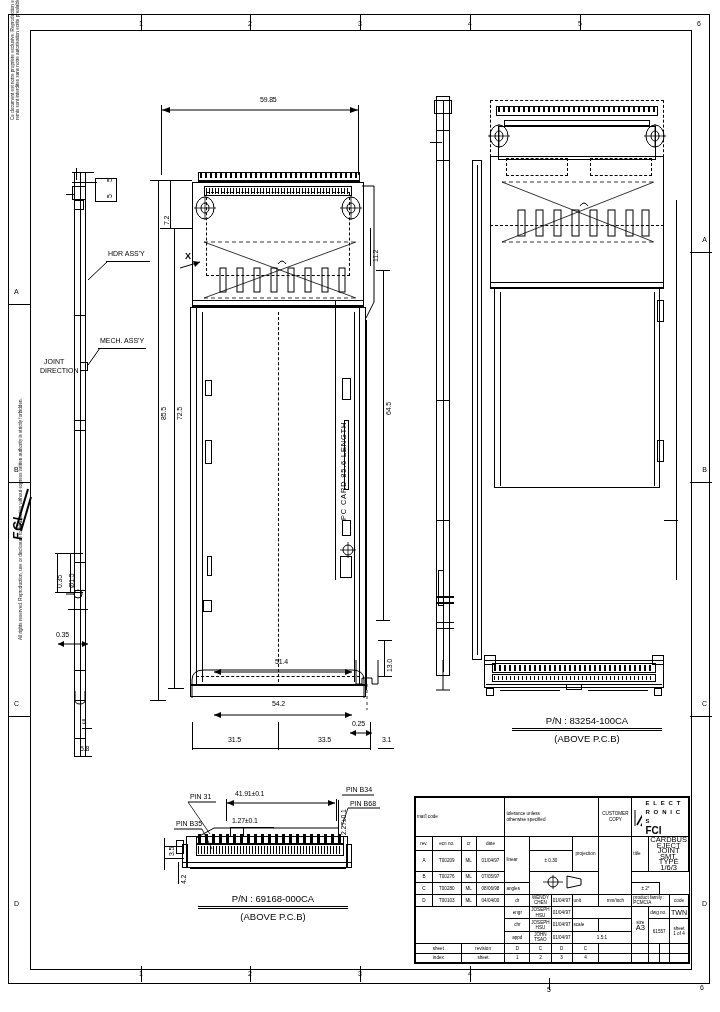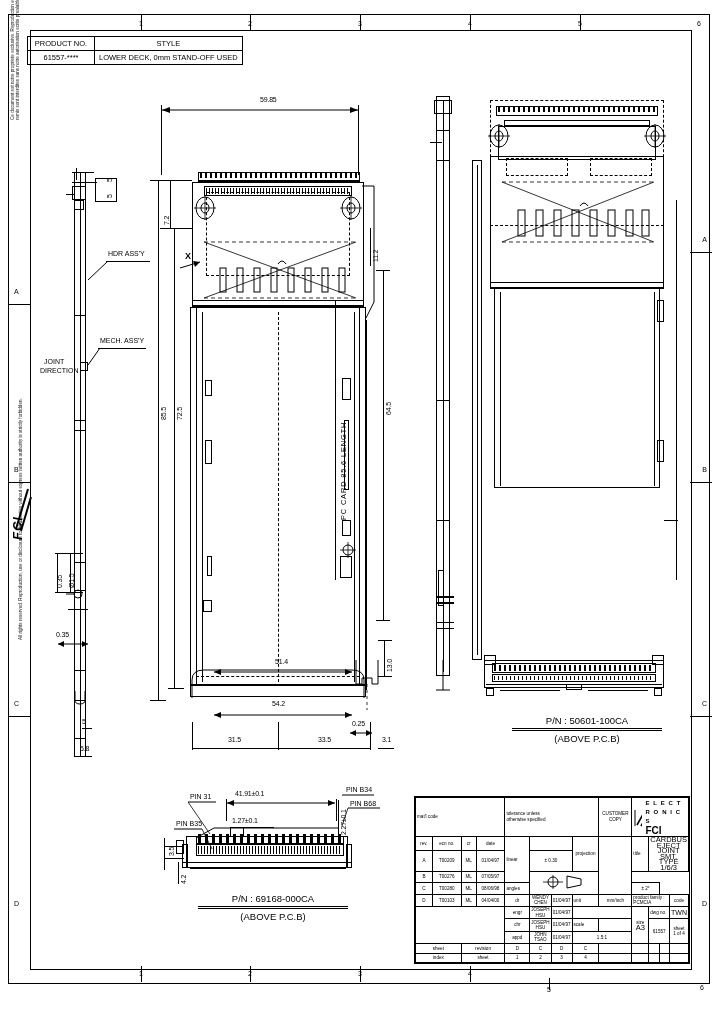--- a/index.html
+++ b/index.html
@@ -112,32 +112,20 @@
   <div class="tick" style="left:8px;top:716px;width:22px;height:1px;"></div>
 
   <div class="legal" style="left:10px;top:120px;">Ce document est notre propriete exclusive. Reproduction et communication a des tiers ou utilisation a toute autre fin que celle pour laquelle il a ete remis sont interdites sans notre autorisation ecrite prealable.</div>
   <div class="legal" style="left:18px;top:640px;width:300px;">All rights reserved. Reproduction, use or disclosure to third parties without express written authority is strictly forbidden.</div>
   <div class="fci-logo" style="left:10px;top:540px;">FCI</div>
   <svg style="position:absolute;left:12px;top:485px;width:20px;height:48px;">
     <line x1="4" y1="44" x2="16" y2="4" stroke="#000" stroke-width="2"></line>
     <line x1="9" y1="46" x2="19" y2="12" stroke="#000" stroke-width="2"></line>
   </svg>
 
-  <table class="prodtbl">
-    <tbody>
-        <tr>
-      <td class="pn">PRODUCT   NO.</td>
-      <td class="st">STYLE</td>
-    </tr>
-    <tr>
-      <td class="pn">61557-****</td>
-      <td class="st">LOWER DECK, 0mm STAND-OFF USED</td>
-    </tr>
-  </tbody>
-    </table>
 
   <div>
 
     <div class="box" style="left:95px;top:178px;width:22px;height:24px;"></div>
     <div class="ln h1" style="left:72px;top:182px;width:25px;"></div>
     <div class="box" style="left:72px;top:186px;width:14px;height:14px;"></div>
     <div class="ln h1" style="left:66px;top:194px;width:8px;"></div>
     <div class="box" style="left:74px;top:200px;width:10px;height:10px;"></div>
     <div class="ln" style="left:76px;top:168px;width:1px;height:12px;"></div>
     <div class="ln h1" style="left:72px;top:172px;width:22px;"></div>
@@ -434,21 +422,21 @@
     <div class="ln h1" style="left:486px;top:684px;width:176px;"></div>
     <div class="box" style="left:484px;top:655px;width:12px;height:10px;"></div>
     <div class="box" style="left:652px;top:655px;width:12px;height:10px;"></div>
     <div class="box" style="left:486px;top:688px;width:8px;height:8px;"></div>
     <div class="box" style="left:654px;top:688px;width:8px;height:8px;"></div>
     <div class="box" style="left:566px;top:684px;width:16px;height:6px;"></div>
     <div class="ln h1" style="left:500px;top:690px;width:60px;height:1.4px;"></div>
     <div class="ln h1" style="left:588px;top:690px;width:60px;height:1.4px;"></div>
 
     <div class="pncall" style="left:512px;top:714px;width:150px;">
-      <div class="a">P/N : 50601-100CA</div>
+      <div class="a">P/N : 83254-100CA</div>
       <div class="b">(ABOVE P.C.B)</div>
     </div>
   </div>
 
   <div>
 
     <div class="dim" style="left:235px;top:790px;">41.91±0.1</div>
     <svg style="position:absolute;left:225px;top:799px;width:112px;height:9px;">
       <line x1="2" y1="4" x2="110" y2="4" stroke="#000" stroke-width="1"></line>
       <polygon points="2,4 9,1 9,7" fill="#000"></polygon>

